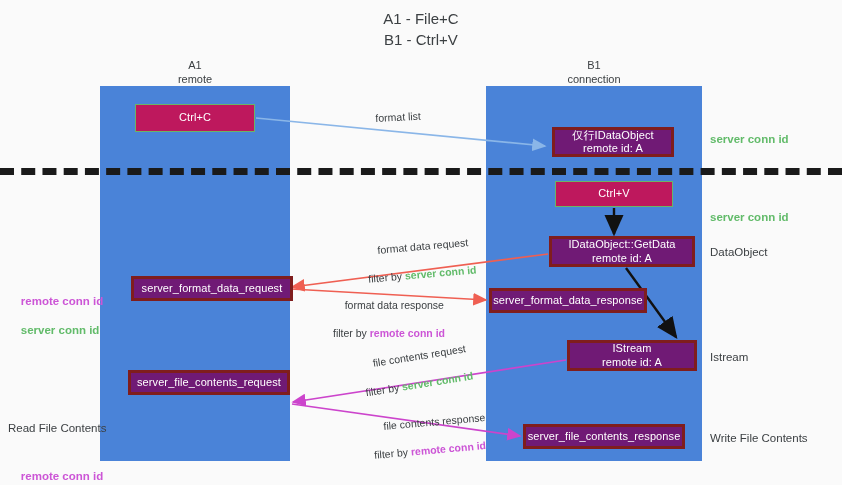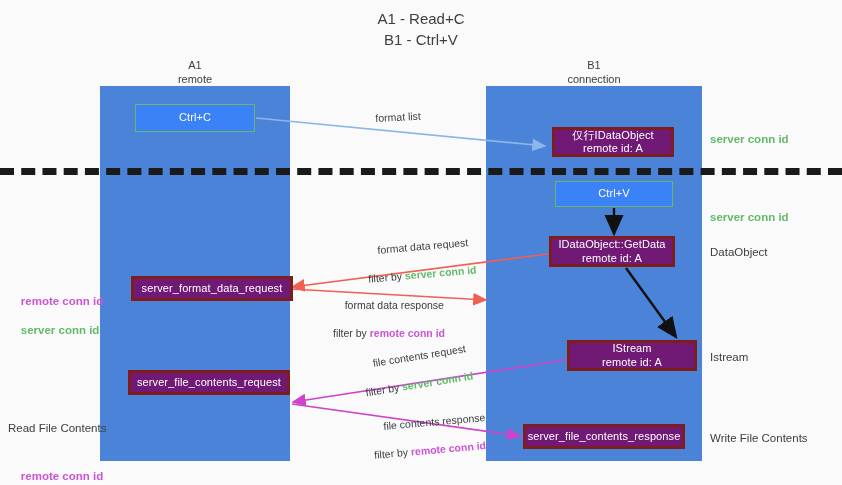--- a/index.html
+++ b/index.html
@@ -38,27 +38,27 @@
   .box{
     box-sizing:border-box;
     display:flex;flex-direction:column;
     align-items:center;justify-content:center;
     text-align:center;
     font-size:11px;line-height:13.5px;
     color:#ffffff;
     white-space:pre;
     letter-spacing:0.1px;
   }
-  .green{background:#3b82f6;border:1px solid #6bb566;}
+  .green{background:#be185d;border:1px solid #6bb566;}
   .orange{background:#701a75;border:3px solid #7f1d1d;}
 
   #box-ctrlc{left:135px;top:104px;width:120px;height:28px;}
   #box-idataobject{left:552px;top:127px;width:122px;height:30px;}
   #box-ctrlv{left:555px;top:181px;width:118px;height:26px;}
-  #box-getdata{left:549px;top:236px;width:126px;height:31px;}
+  #box-getdata{left:549px;top:236px;width:146px;height:31px;}
   #box-fmt-req{left:131px;top:276px;width:162px;height:25px;}
   #box-fmt-resp{left:489px;top:288px;width:158px;height:25px;}
   #box-istream{left:567px;top:340px;width:130px;height:31px;}
   #box-file-req{left:128px;top:370px;width:162px;height:25px;}
   #box-file-resp{left:523px;top:424px;width:162px;height:25px;}
 
   
   #divider{
     left:0;top:168px;width:842px;height:0;
     border-top:7px dashed #1a1a1a;
@@ -92,21 +92,21 @@
   #e-fileresp{left:370px;top:406px;transform:rotate(-5deg);}
   .elabel .l2{display:block;}
 
   svg#wires{position:absolute;left:0;top:0;width:842px;height:485px;overflow:visible;}
 </style>
 </head>
 <body>
 
 <div id="stage">
 
-  <div class="abs" id="title">A1 - Read+C
+  <div class="abs" id="title">A1 - File+C
 B1 - Ctrl+V</div>
 
   <div class="abs colhead" id="head-a1">A1
 remote</div>
   <div class="abs colhead" id="head-b1">B1
 connection</div>
 
   <div class="abs lane" id="lane-a1"></div>
   <div class="abs lane" id="lane-b1"></div>
 
@@ -156,20 +156,23 @@
 
   <div class="abs box orange" id="box-getdata">
     <span>IDataObject::GetData</span>
     <span>remote id: A</span>
   </div>
 
   <div class="abs box orange" id="box-fmt-req">
     <span>server_format_data_request</span>
   </div>
 
+  <div class="abs box orange" id="box-fmt-resp">
+    <span>server_format_data_response</span>
+  </div>
 
   <div class="abs box orange" id="box-istream">
     <span>IStream</span>
     <span>remote id: A</span>
   </div>
 
   <div class="abs box orange" id="box-file-req">
     <span>server_file_contents_request</span>
   </div>
 

